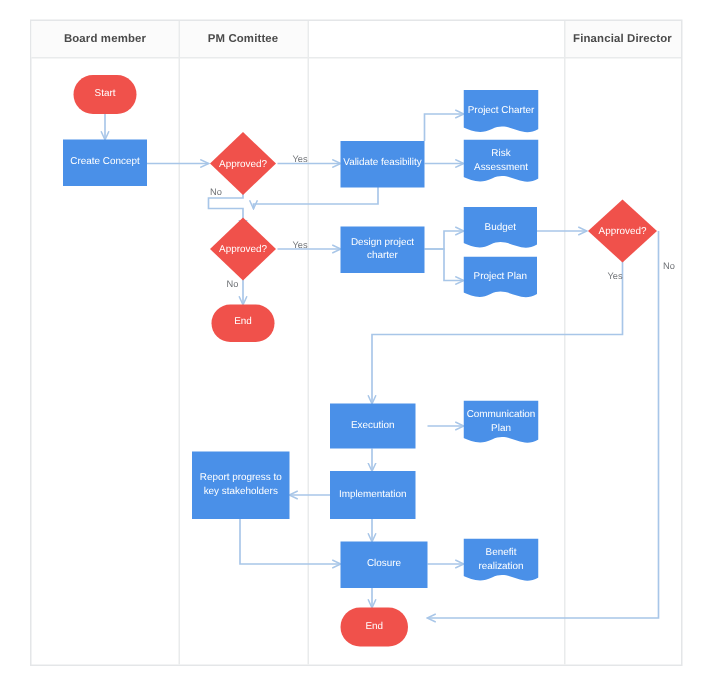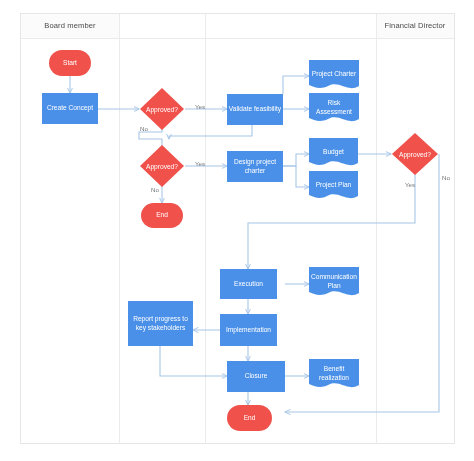--- a/index.html
+++ b/index.html
@@ -2,21 +2,21 @@
 <html><head>
 <meta charset="utf-8">
 <style>
   html,body{margin:0;padding:0;background:#ffffff;}
   body{width:474px;height:461px;overflow:hidden;font-family:"Liberation Sans",sans-serif;}
 
   #canvas{position:absolute;left:20px;top:13px;width:435px;height:431px;
           background:#ffffff;border:1px solid #e4e6e8;box-sizing:border-box;}
 
   .lane-head{position:absolute;top:0;height:24px;line-height:24px;text-align:center;
-             font-size:7.6px;font-weight:normal;color:#4a4a4a;letter-spacing:.1px;
+             font-size:7.6px;font-weight:bold;color:#4a4a4a;letter-spacing:.1px;
              background:#fbfbfb;box-sizing:border-box;}
   .head-rule{position:absolute;left:0;top:24px;width:433px;height:1px;background:#e9ebec;}
   .lane-div{position:absolute;top:0;width:1px;background:#e9ebec;height:429px;}
 
   svg#wires{position:absolute;left:0;top:0;width:435px;height:431px;overflow:visible;}
 
   .node{position:absolute;box-sizing:border-box;display:flex;align-items:center;
         justify-content:center;text-align:center;color:#ffffff;font-size:6.6px;
         line-height:1.22;font-family:"Liberation Sans",sans-serif;}
   .rect{background:#4a90e8;}
@@ -31,20 +31,23 @@
           font-family:"Liberation Sans",sans-serif;white-space:nowrap;}
 </style>
 </head>
 <body>
 
 <div id="canvas">
 
   <div class="lane-head" style="left:0;width:98px;">
     <span>Board member</span>
   </div>
+  <div class="lane-head" style="left:98px;width:86px;">
+    <span>PM Comittee</span>
+  </div>
   <div class="lane-head" style="left:355px;width:78px;">
     <span>Financial Director</span>
   </div>
 
   <div class="head-rule"></div>
   <div class="lane-div" style="left:98px;"></div>
   <div class="lane-div" style="left:184px;"></div>
   <div class="lane-div" style="left:355px;"></div>
 
   <svg id="wires" viewBox="0 0 435 431" xmlns="http://www.w3.org/2000/svg">

